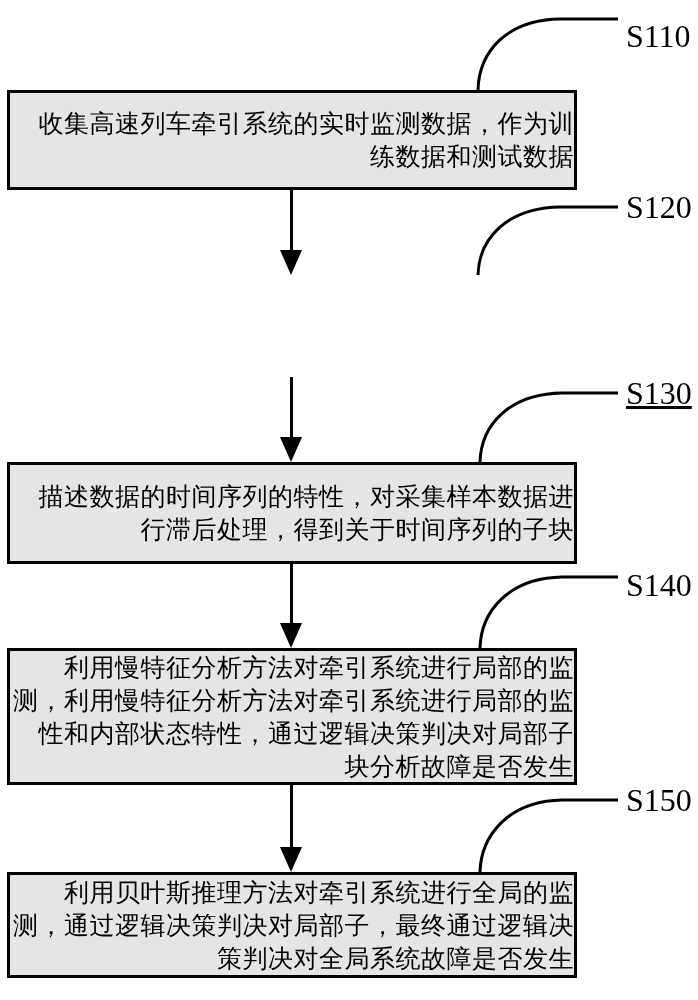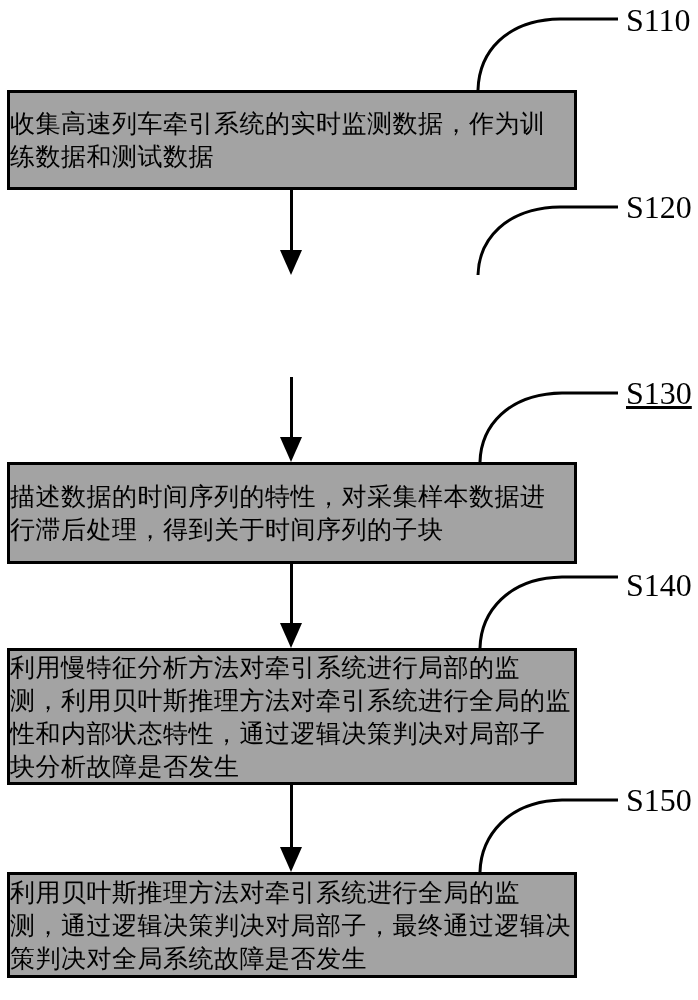--- a/index.html
+++ b/index.html
@@ -27,25 +27,25 @@
     stroke: #000000;
     stroke-width: 3;
     fill: none;
   }
   .step-box {
     position: absolute;
     left: 7px;
     width: 570px;
     box-sizing: border-box;
     border: 3px solid #000000;
-    background: #a3a3a3;
+    background: #e5e5e5;
     display: flex;
     flex-direction: column;
     justify-content: center;
-    align-items: flex-start;
+    align-items: flex-end;
     text-align: center;
     font-size: 25px;
     line-height: 33px;
     letter-spacing: 0.5px;
   }
   .step-box .txt-line {
     white-space: nowrap;
   }
   .vline {
     position: absolute;
@@ -89,21 +89,21 @@
   </div>
 
 
   <div class="step-box" style="top:462px;height:102px;">
     <div class="txt-line">描述数据的时间序列的特性，对采集样本数据进</div>
     <div class="txt-line">行滞后处理，得到关于时间序列的子块</div>
   </div>
 
   <div class="step-box" style="top:648px;height:137px;">
     <div class="txt-line">利用慢特征分析方法对牵引系统进行局部的监</div>
-    <div class="txt-line">测，利用贝叶斯推理方法对牵引系统进行全局的监</div>
+    <div class="txt-line">测，利用慢特征分析方法对牵引系统进行局部的监</div>
     <div class="txt-line">性和内部状态特性，通过逻辑决策判决对局部子</div>
     <div class="txt-line">块分析故障是否发生</div>
   </div>
 
   <div class="step-box" style="top:872px;height:106px;">
     <div class="txt-line">利用贝叶斯推理方法对牵引系统进行全局的监</div>
     <div class="txt-line">测，通过逻辑决策判决对局部子，最终通过逻辑决</div>
     <div class="txt-line">策判决对全局系统故障是否发生</div>
   </div>
 
@@ -112,19 +112,19 @@
 
   <div class="vline" style="top:377px;height:60px;"></div>
   <div class="ahead" style="top:437px;"></div>
 
   <div class="vline" style="top:564px;height:59px;"></div>
   <div class="ahead" style="top:623px;"></div>
 
   <div class="vline" style="top:785px;height:62px;"></div>
   <div class="ahead" style="top:847px;"></div>
 
-  <div class="step-label" style="top:3px;">S110</div>
+  <div class="step-label" style="top:19px;">S110</div>
   <div class="step-label" style="top:190px;">S120</div>
   <div class="step-label" style="top:376px;text-decoration:underline;">S130</div>
   <div class="step-label" style="top:568px;">S140</div>
   <div class="step-label" style="top:783px;">S150</div>
 
 </div>
 
 </body></html>

